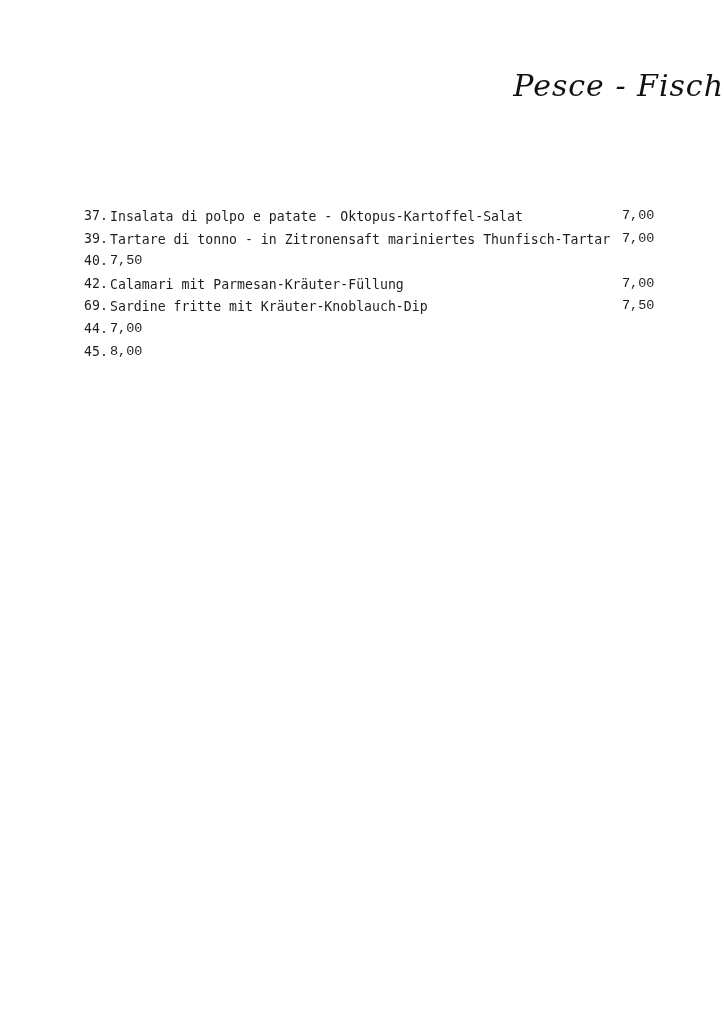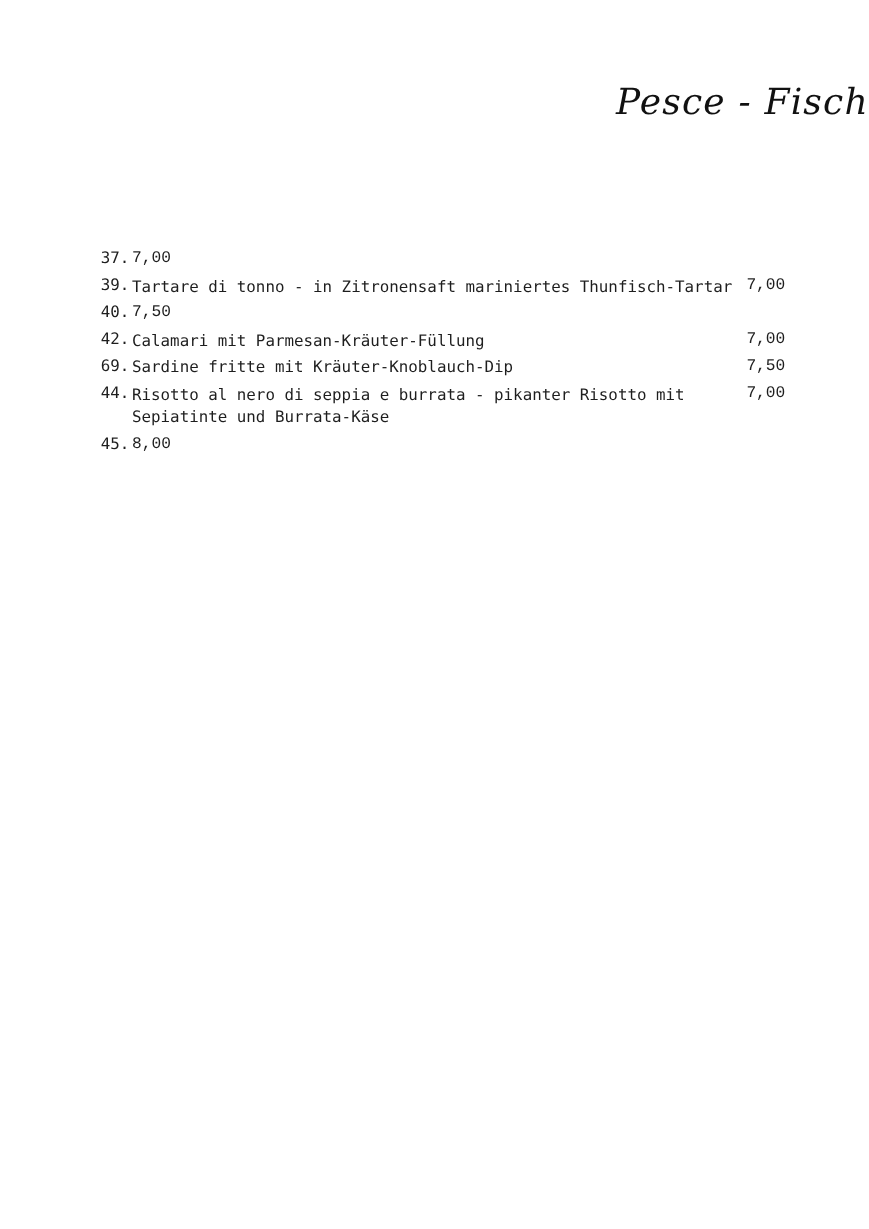--- a/index.html
+++ b/index.html
@@ -6,33 +6,34 @@
     body { width: 724px; height: 1024px; position: relative; overflow: hidden; color: #1a1a1a; }
     .title {
       position: absolute; left: 0; top: 68px; width: 724px; text-align: right;
       font-family: "DejaVu Serif", serif; font-style: italic; font-size: 30px;
       letter-spacing: 1px; color: #111;
     }
     .menu {
       position: absolute; left: 84px; top: 205px; width: 570px;
       font-family: "DejaVu Sans Mono", monospace; font-size: 13.2px; color: #1e1e1e;
     }
-    .row { display: flex; align-items: flex-start; line-height: 22.6px; }
+    .row { display: flex; align-items: center; line-height: 22.6px; }
     .num { width: 26px; flex: none; }
     .desc { flex: 1; padding-right: 8px; white-space: pre-line; line-height: 19px; padding-top: 2px; padding-bottom: 1.6px; }
     .price { width: 32px; flex: none; text-align: right; font-family: Liberation Mono, monospace; font-size: 13.5px; }
   </style>
 </head>
 <body>
 
 <div class="title">Pesce - Fisch</div>
 
 <div class="menu">
   <div class="row">
     <span class="num">37.</span>
+    <span class="desc">Insalata di polpo e patate - Oktopus-Kartoffel-Salat</span>
     <span class="price">7,00</span>
   </div>
   <div class="row">
     <span class="num">39.</span>
     <span class="desc">Tartare di tonno - in Zitronensaft mariniertes Thunfisch-Tartar</span>
     <span class="price">7,00</span>
   </div>
   <div class="row">
     <span class="num">40.</span>
     <span class="price">7,50</span>
@@ -42,21 +43,19 @@
     <span class="desc">Calamari mit Parmesan-Kräuter-Füllung</span>
     <span class="price">7,00</span>
   </div>
   <div class="row">
     <span class="num">69.</span>
     <span class="desc">Sardine fritte mit Kräuter-Knoblauch-Dip</span>
     <span class="price">7,50</span>
   </div>
   <div class="row">
     <span class="num">44.</span>
-    <span class="desc">Risotto al nero di seppia e burrata - pikanter Risotto mit
-Sepiatinte und Burrata-Käse</span>
     <span class="price">7,00</span>
   </div>
   <div class="row">
     <span class="num">45.</span>
     <span class="price">8,00</span>
   </div>
 </div>
 
 </body></html>

